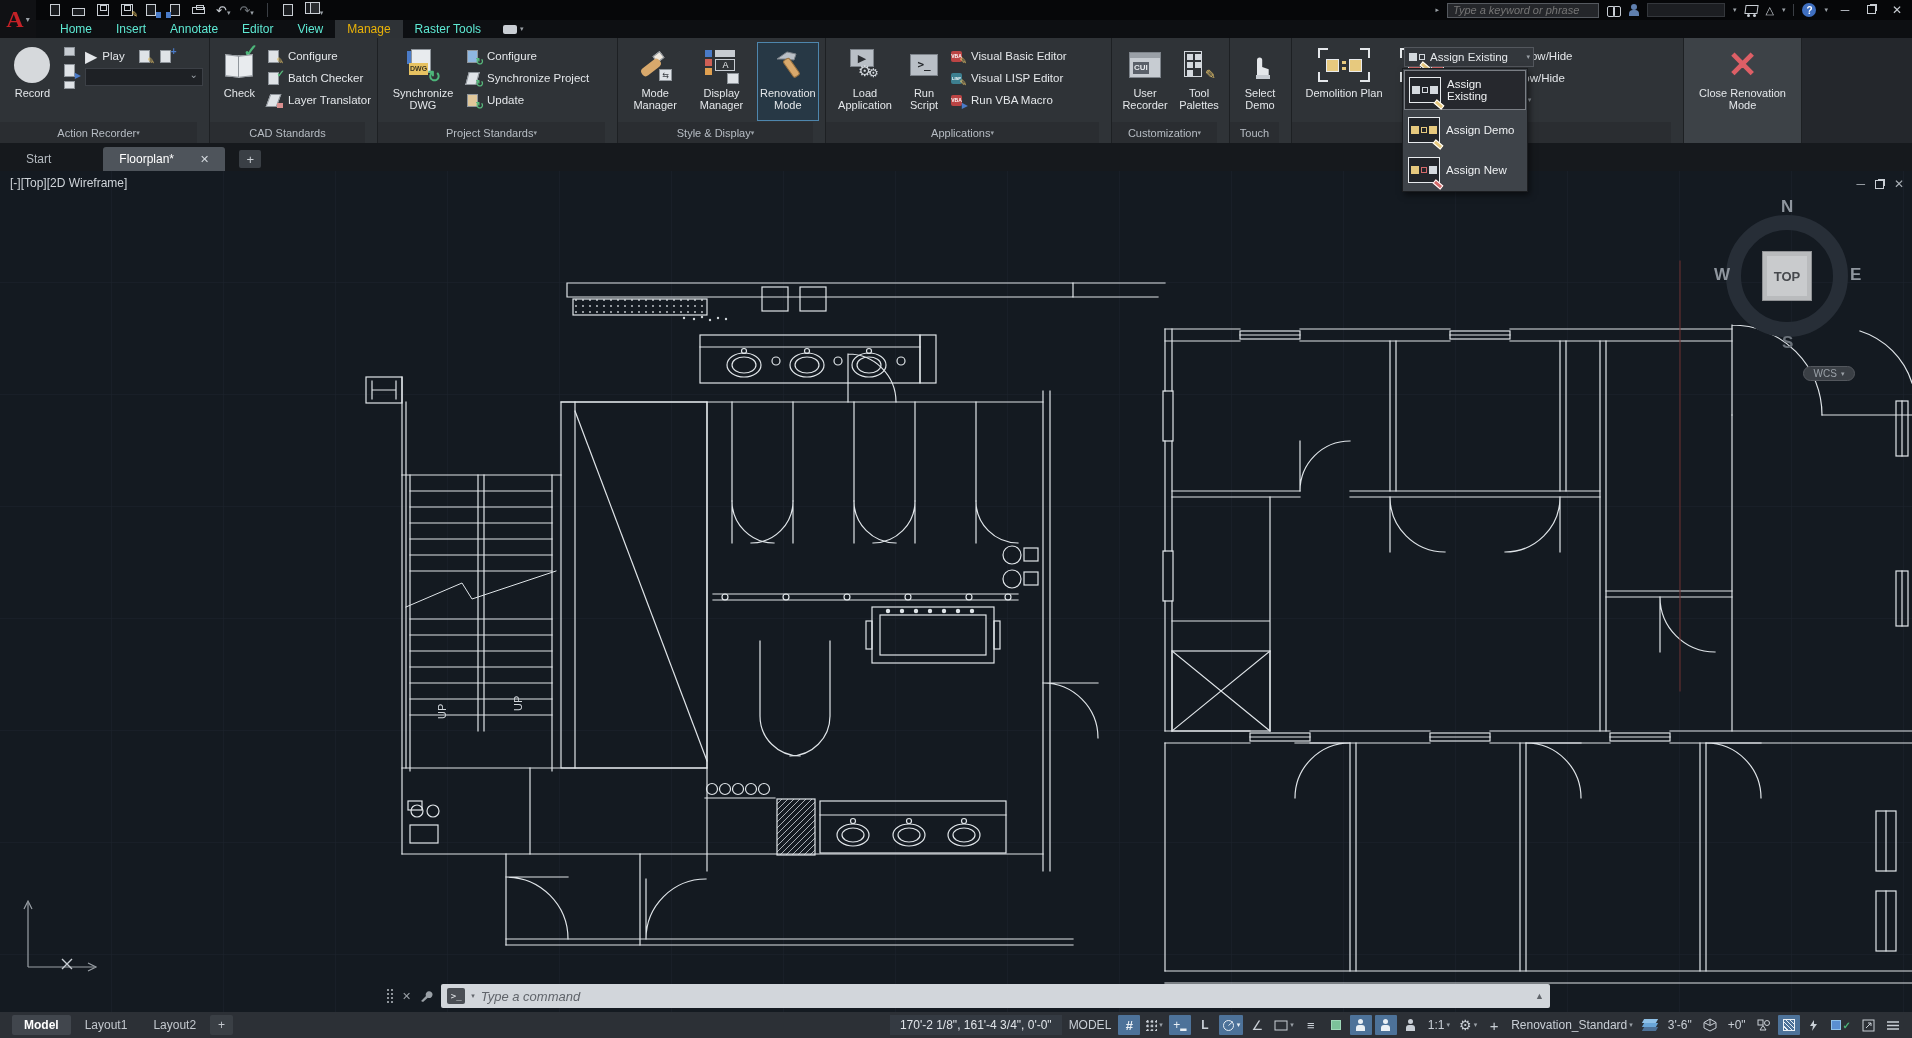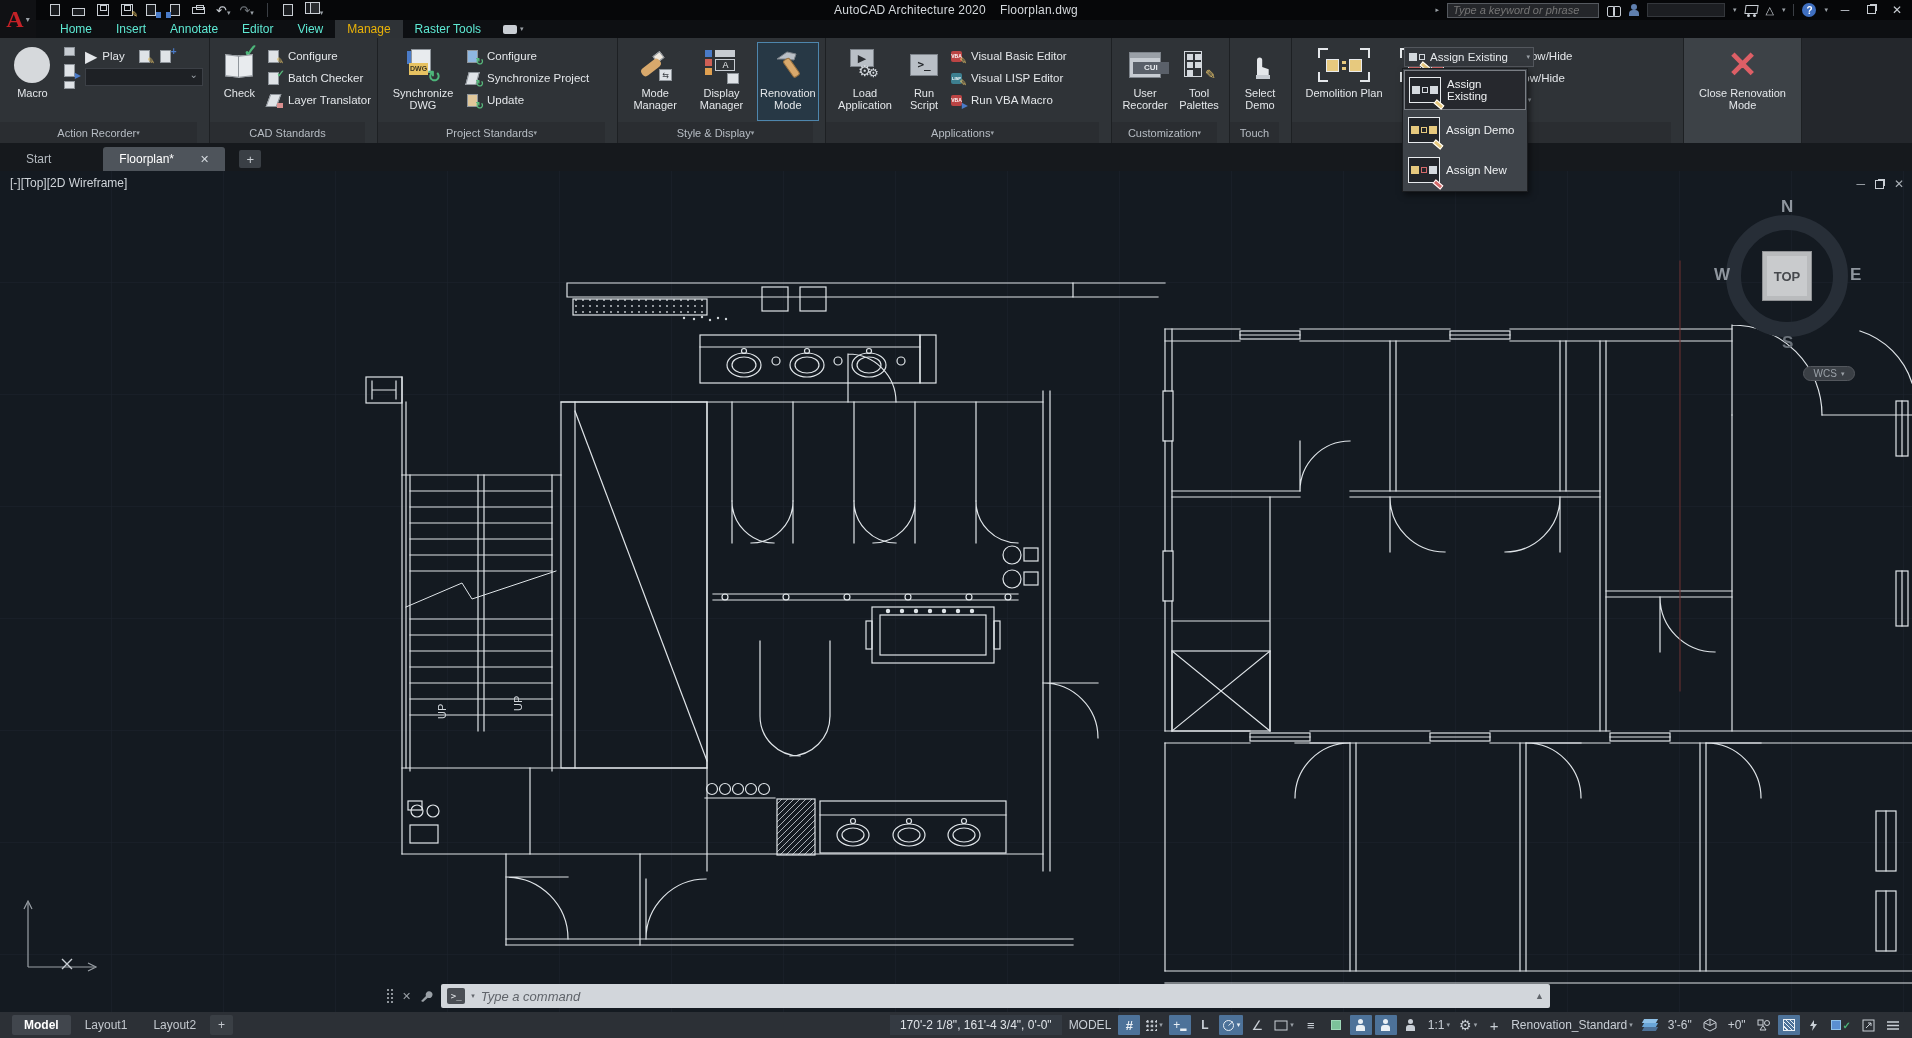--- a/index.html
+++ b/index.html
@@ -103,21 +103,21 @@
   .dispic .bar1 { position:absolute; left:10px; top:0; width:20px; height:7px; background:#c7ccd2; }
   .dispic .bar2 { position:absolute; left:10px; top:9px; width:20px; height:12px; border:1px solid #c7ccd2; color:#e8ebee; font-size:9px; text-align:center; line-height:11px; }
   .dispic .mon { position:absolute; right:-2px; bottom:-4px; width:12px; height:11px; background:#dfe3e7; border:1px solid #8f959b; }
   .gearload { position:relative; width:34px; height:32px; }
   .gearload .box { position:absolute; left:2px; top:0; width:24px; height:18px; background:#b9bfc6; border:1px solid #7e848b; display:flex; align-items:center; justify-content:center; color:#2c2f33; font-size:11px; }
   .gearload .g { position:absolute; color:#d4d9de; font-size:15px; line-height:1; }
   .scripti { width:28px; height:22px; background:#b9bfc6; border:1px solid #7e848b; color:#24272b; font-size:11px; font-weight:bold;
     display:flex; align-items:center; justify-content:center; font-family:"DejaVu Sans Mono",monospace; }
   .cuiic { position:relative; width:32px; height:26px; background:#c7ccd2; border:1px solid #7e848b; }
   .cuiic::before { content:""; position:absolute; left:0; top:0; right:0; height:5px; background:#9aa0a7; }
-  .cuiic .t { position:absolute; left:3px; bottom:3px; font-size:8px; font-weight:bold; color:#2c2f33; background:#5a6069; color:#e8ebee; padding:0 11px; }
+  .cuiic .t { position:absolute; left:3px; bottom:3px; font-size:8px; font-weight:bold; color:#2c2f33; background:#5a6069; color:#e8ebee; padding:0 1px; }
   .palic { position:relative; width:30px; height:28px; }
   .palic .g { position:absolute; left:0; top:0; width:18px; height:26px; border:1px solid #d4d9de; }
   .palic .g i { position:absolute; width:6px; height:6px; background:#d4d9de; }
   .palic .pen { position:absolute; right:-2px; bottom:-2px; font-size:13px; color:#e3c169; }
   .handic { width:26px; height:30px; }
   .planic { position:relative; width:52px; height:34px; }
   .planic .br { position:absolute; width:10px; height:10px; border:2px solid #e4e7ea; }
   .planic .tl { left:0; top:0; border-right:none; border-bottom:none; }
   .planic .tr { right:0; top:0; border-left:none; border-bottom:none; }
   .planic .bl { left:0; bottom:0; border-right:none; border-top:none; }
@@ -234,24 +234,20 @@
           <span class="prn"></span>
         </span>
       <span><span class="undo">↶</span><span class="chev">▾</span></span>
       <span><span class="redo">↷</span><span class="chev">▾</span></span>
       <span class="qsep"></span>
       <span class="qi">
           <span class="doc"></span>
         </span>
       <span><span class="qi"><span class="doc" style="left:0"></span><span class="doc" style="left:5px;background:#2a2d31"></span></span><span class="chev">▾</span></span>
     </div>
-    <div class="title-center">
-      <span>AutoCAD Architecture 2020</span>&nbsp;&nbsp;&nbsp;
-      <span>Floorplan.dwg</span>
-    </div>
     <div class="title-right">
       <span class="chev">▸</span>
       <input class="search-box" placeholder="Type a keyword or phrase" style="">
       <span class="binoc"></span>
       <span class="personicon"></span>
       <span class="acct-drop"></span>
       <span class="chev">▾</span>
       <span class="cart"></span>
       <span class="tri">△</span>
         <span class="chev">▾</span>
@@ -292,21 +288,21 @@
       </div>
   </div>
 
   <div class="ribbon">
 
     <div class="panel" style="width:210px">
       <div class="bigbtn" style="width:58px">
         <span class="ic">
             <span class="record-circle"></span>
           </span>
-        <span>Macro</span>
+        <span>Record</span>
       </div>
       <div class="smallcol" style="width:20px">
         <span class="si">
             <span class="pg" style="height:9px;background:#c7ccd2"></span>
           </span>
         <span class="si">
             <span class="pg"></span>
             <span class="play">▶</span>
           </span>
         <span class="si">

